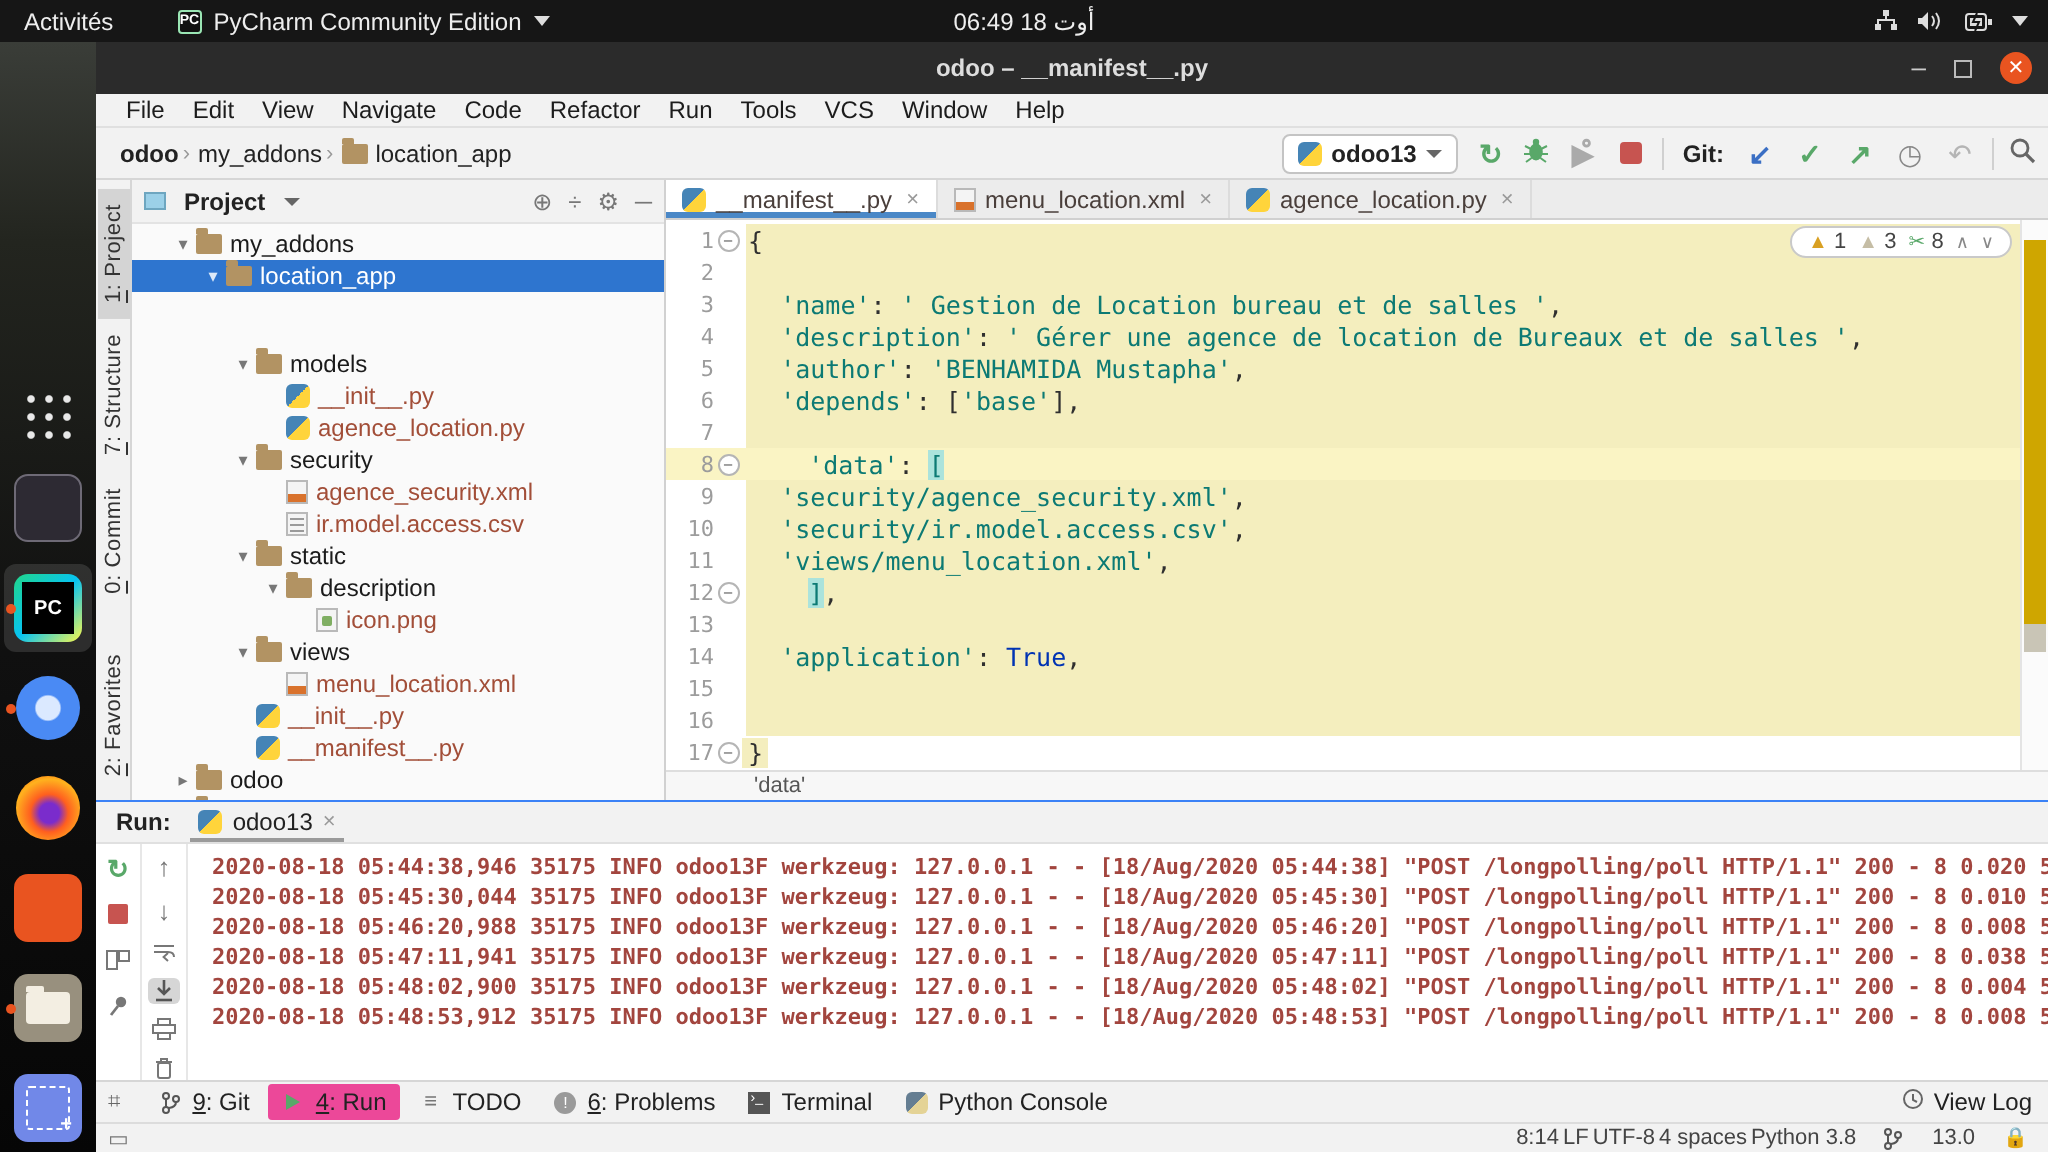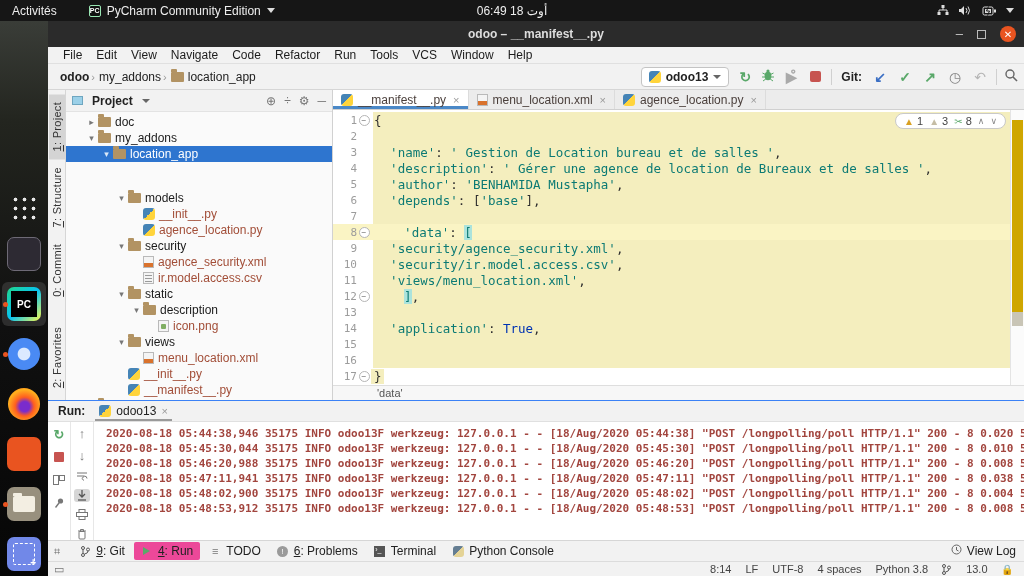--- a/index.html
+++ b/index.html
@@ -352,25 +352,20 @@
           <span class="dd-arrow"></span>
           <span class="proj-h-icons">
             <span>⊕</span>
             <span>÷</span>
             <span>⚙</span>
             <span>─</span>
           </span>
         </div>
         <div class="tree">
 
-        <div class="tree-row" style="padding-left: 19px;">
-              <span class="chev closed"></span>
-              <span class="t-icon i-folder"></span>
-              <span class="t-label">doc</span>
-            </div>
             <div class="tree-row" style="padding-left: 19px;">
               <span class="chev open"></span>
               <span class="t-icon i-folder"></span>
               <span class="t-label">my_addons</span>
             </div>
             <div class="tree-row sel" style="padding-left: 34px;">
               <span class="chev open"></span>
               <span class="t-icon i-folder"></span>
               <span class="t-label">location_app</span>
             </div>
@@ -702,21 +697,21 @@
               <circle cx="5.5" cy="5.5" r="4.5" fill="none" stroke="#666"></circle>
               <path d="M5.5 3v3l2 1" fill="none" stroke="#666"></path>
             </svg></span>
         <span>View Log</span>
       </span>
     </div>
 
     <div class="statusbar">
       <span class="sb-left-ic">▭</span>
       <span class="sb-right">
-        <span style="display:flex;align-items:center;gap:14px;">
+        <span style="display:flex;align-items:center;gap:2px;">
 
         <span>8:14</span>
             <span>LF</span>
             <span>UTF-8</span>
             <span>4 spaces</span>
             <span>Python 3.8</span>
           </span>
         <span class="sb-branch">
           <svg class="branch-svg" width="9" height="11" viewBox="0 0 9 11">
               <circle cx="2" cy="2" r="1.5" fill="none" stroke="#555"></circle>

